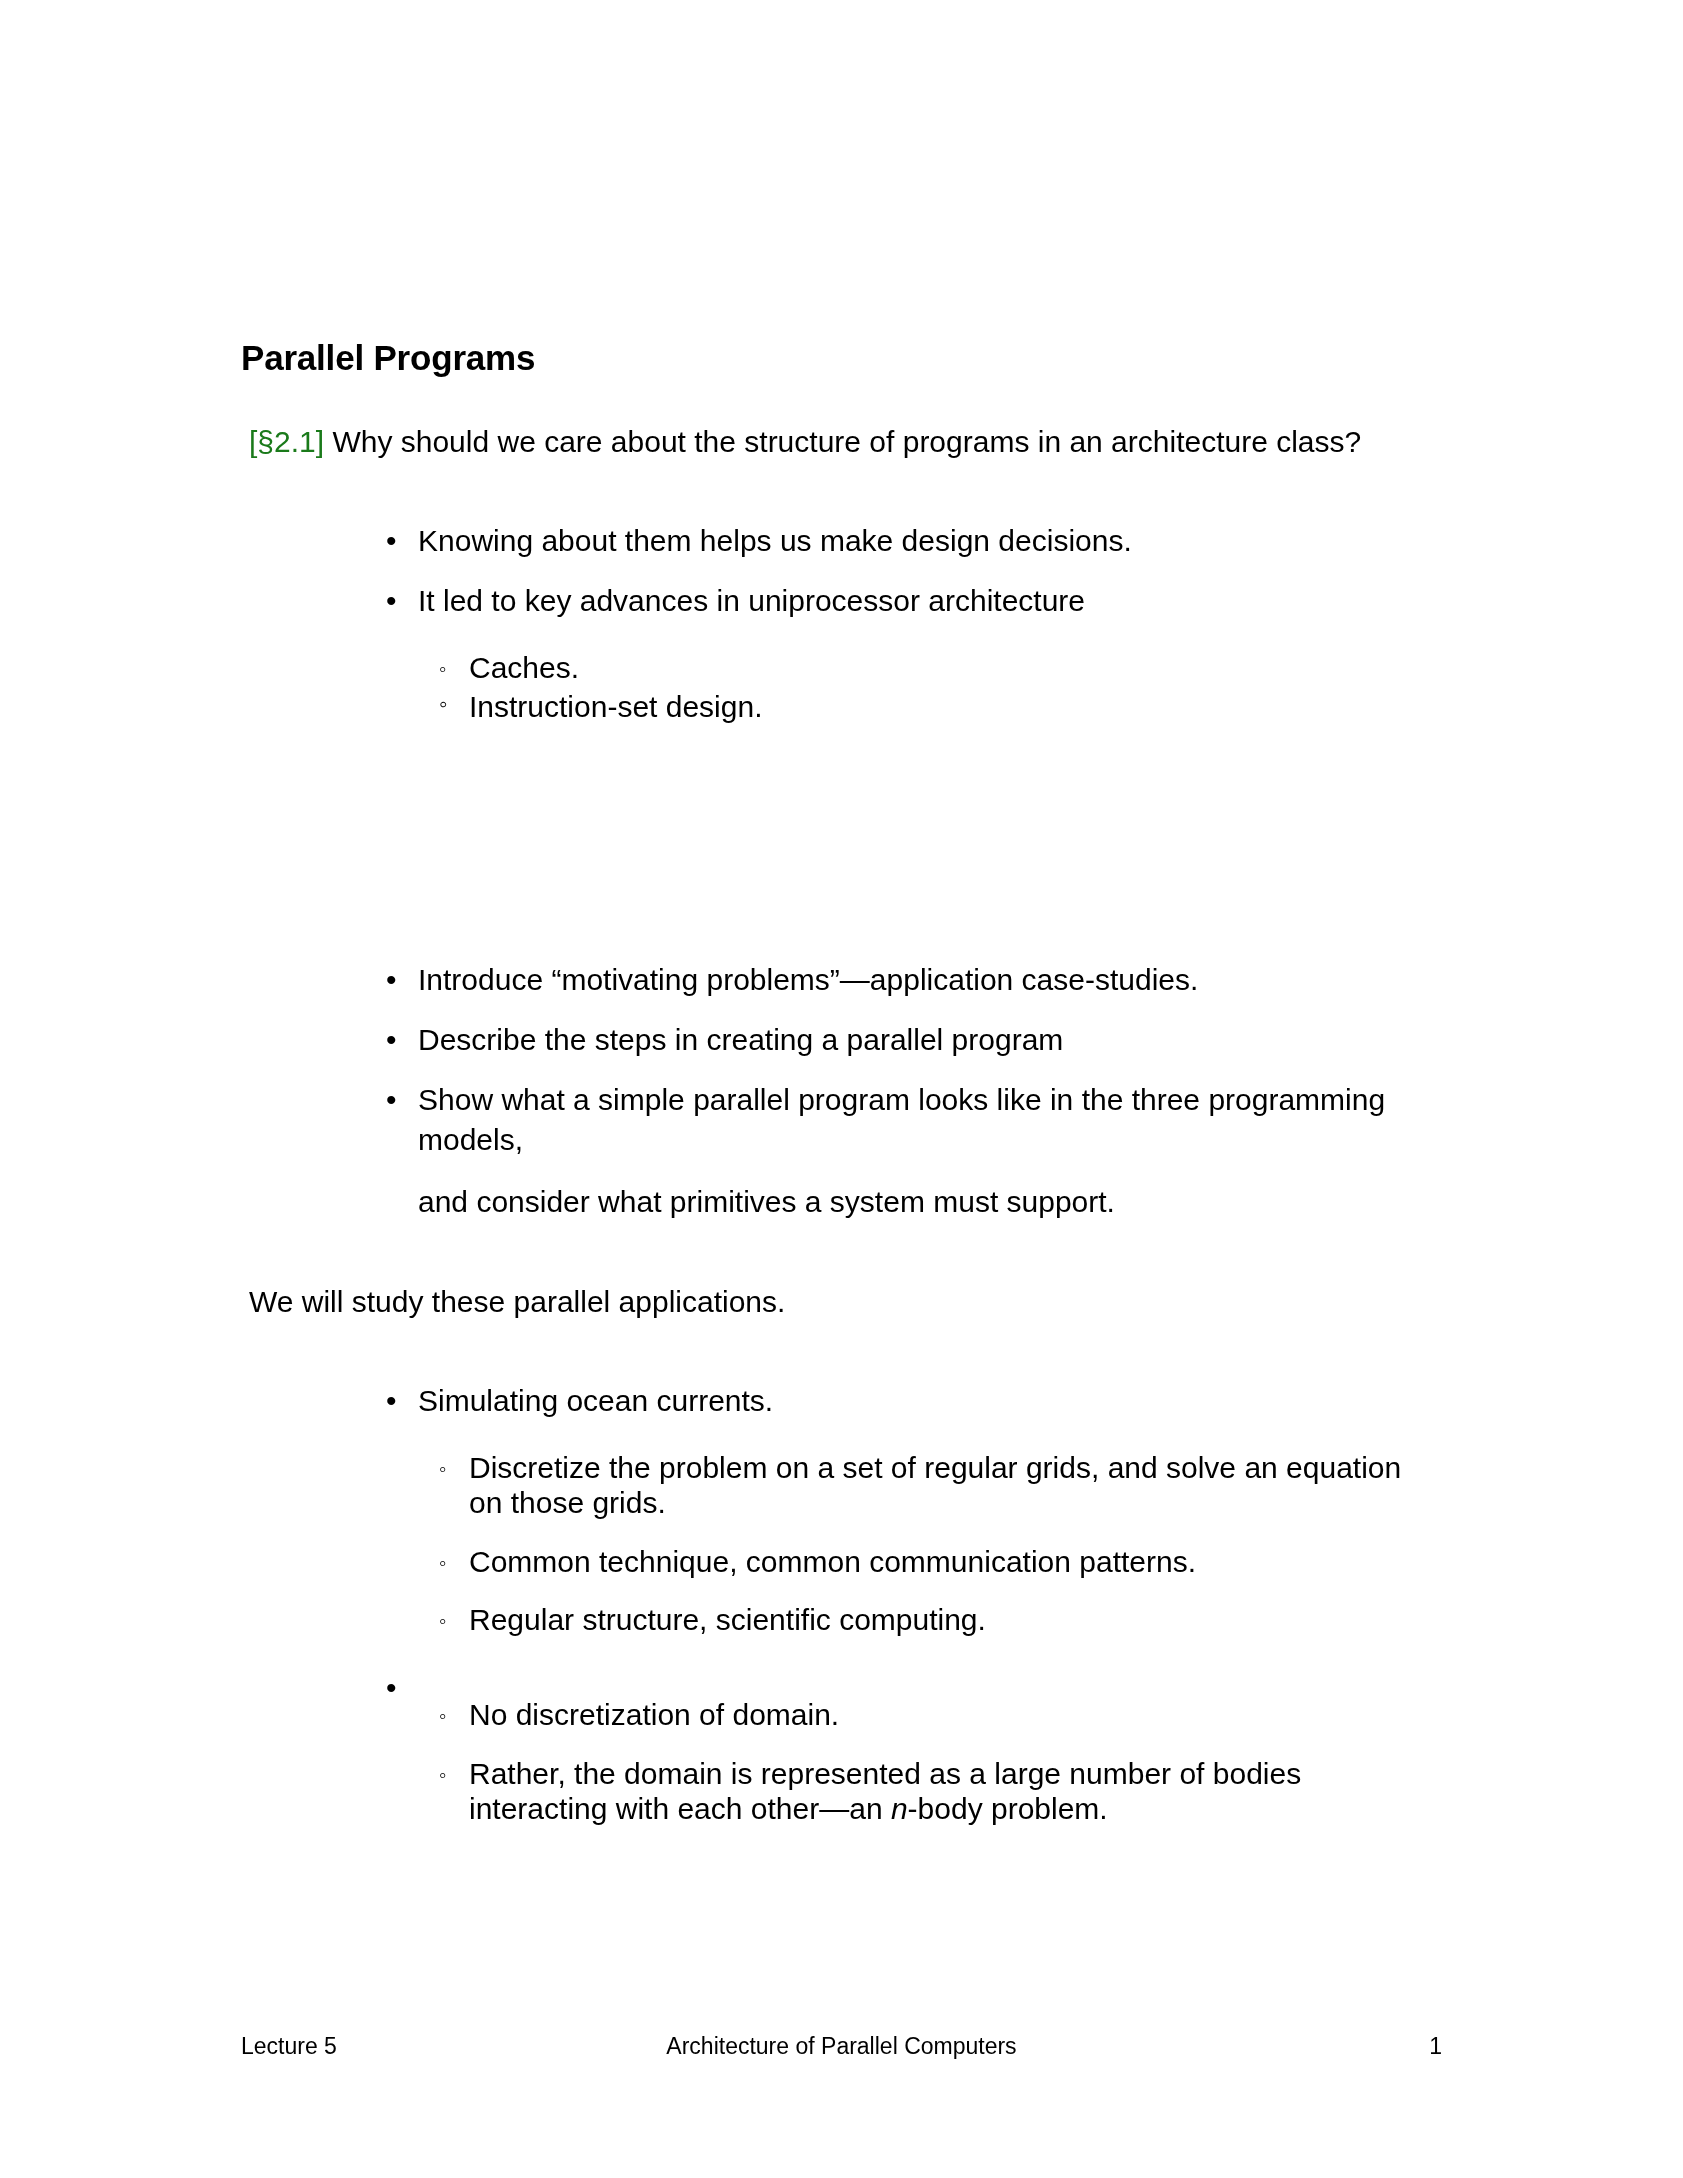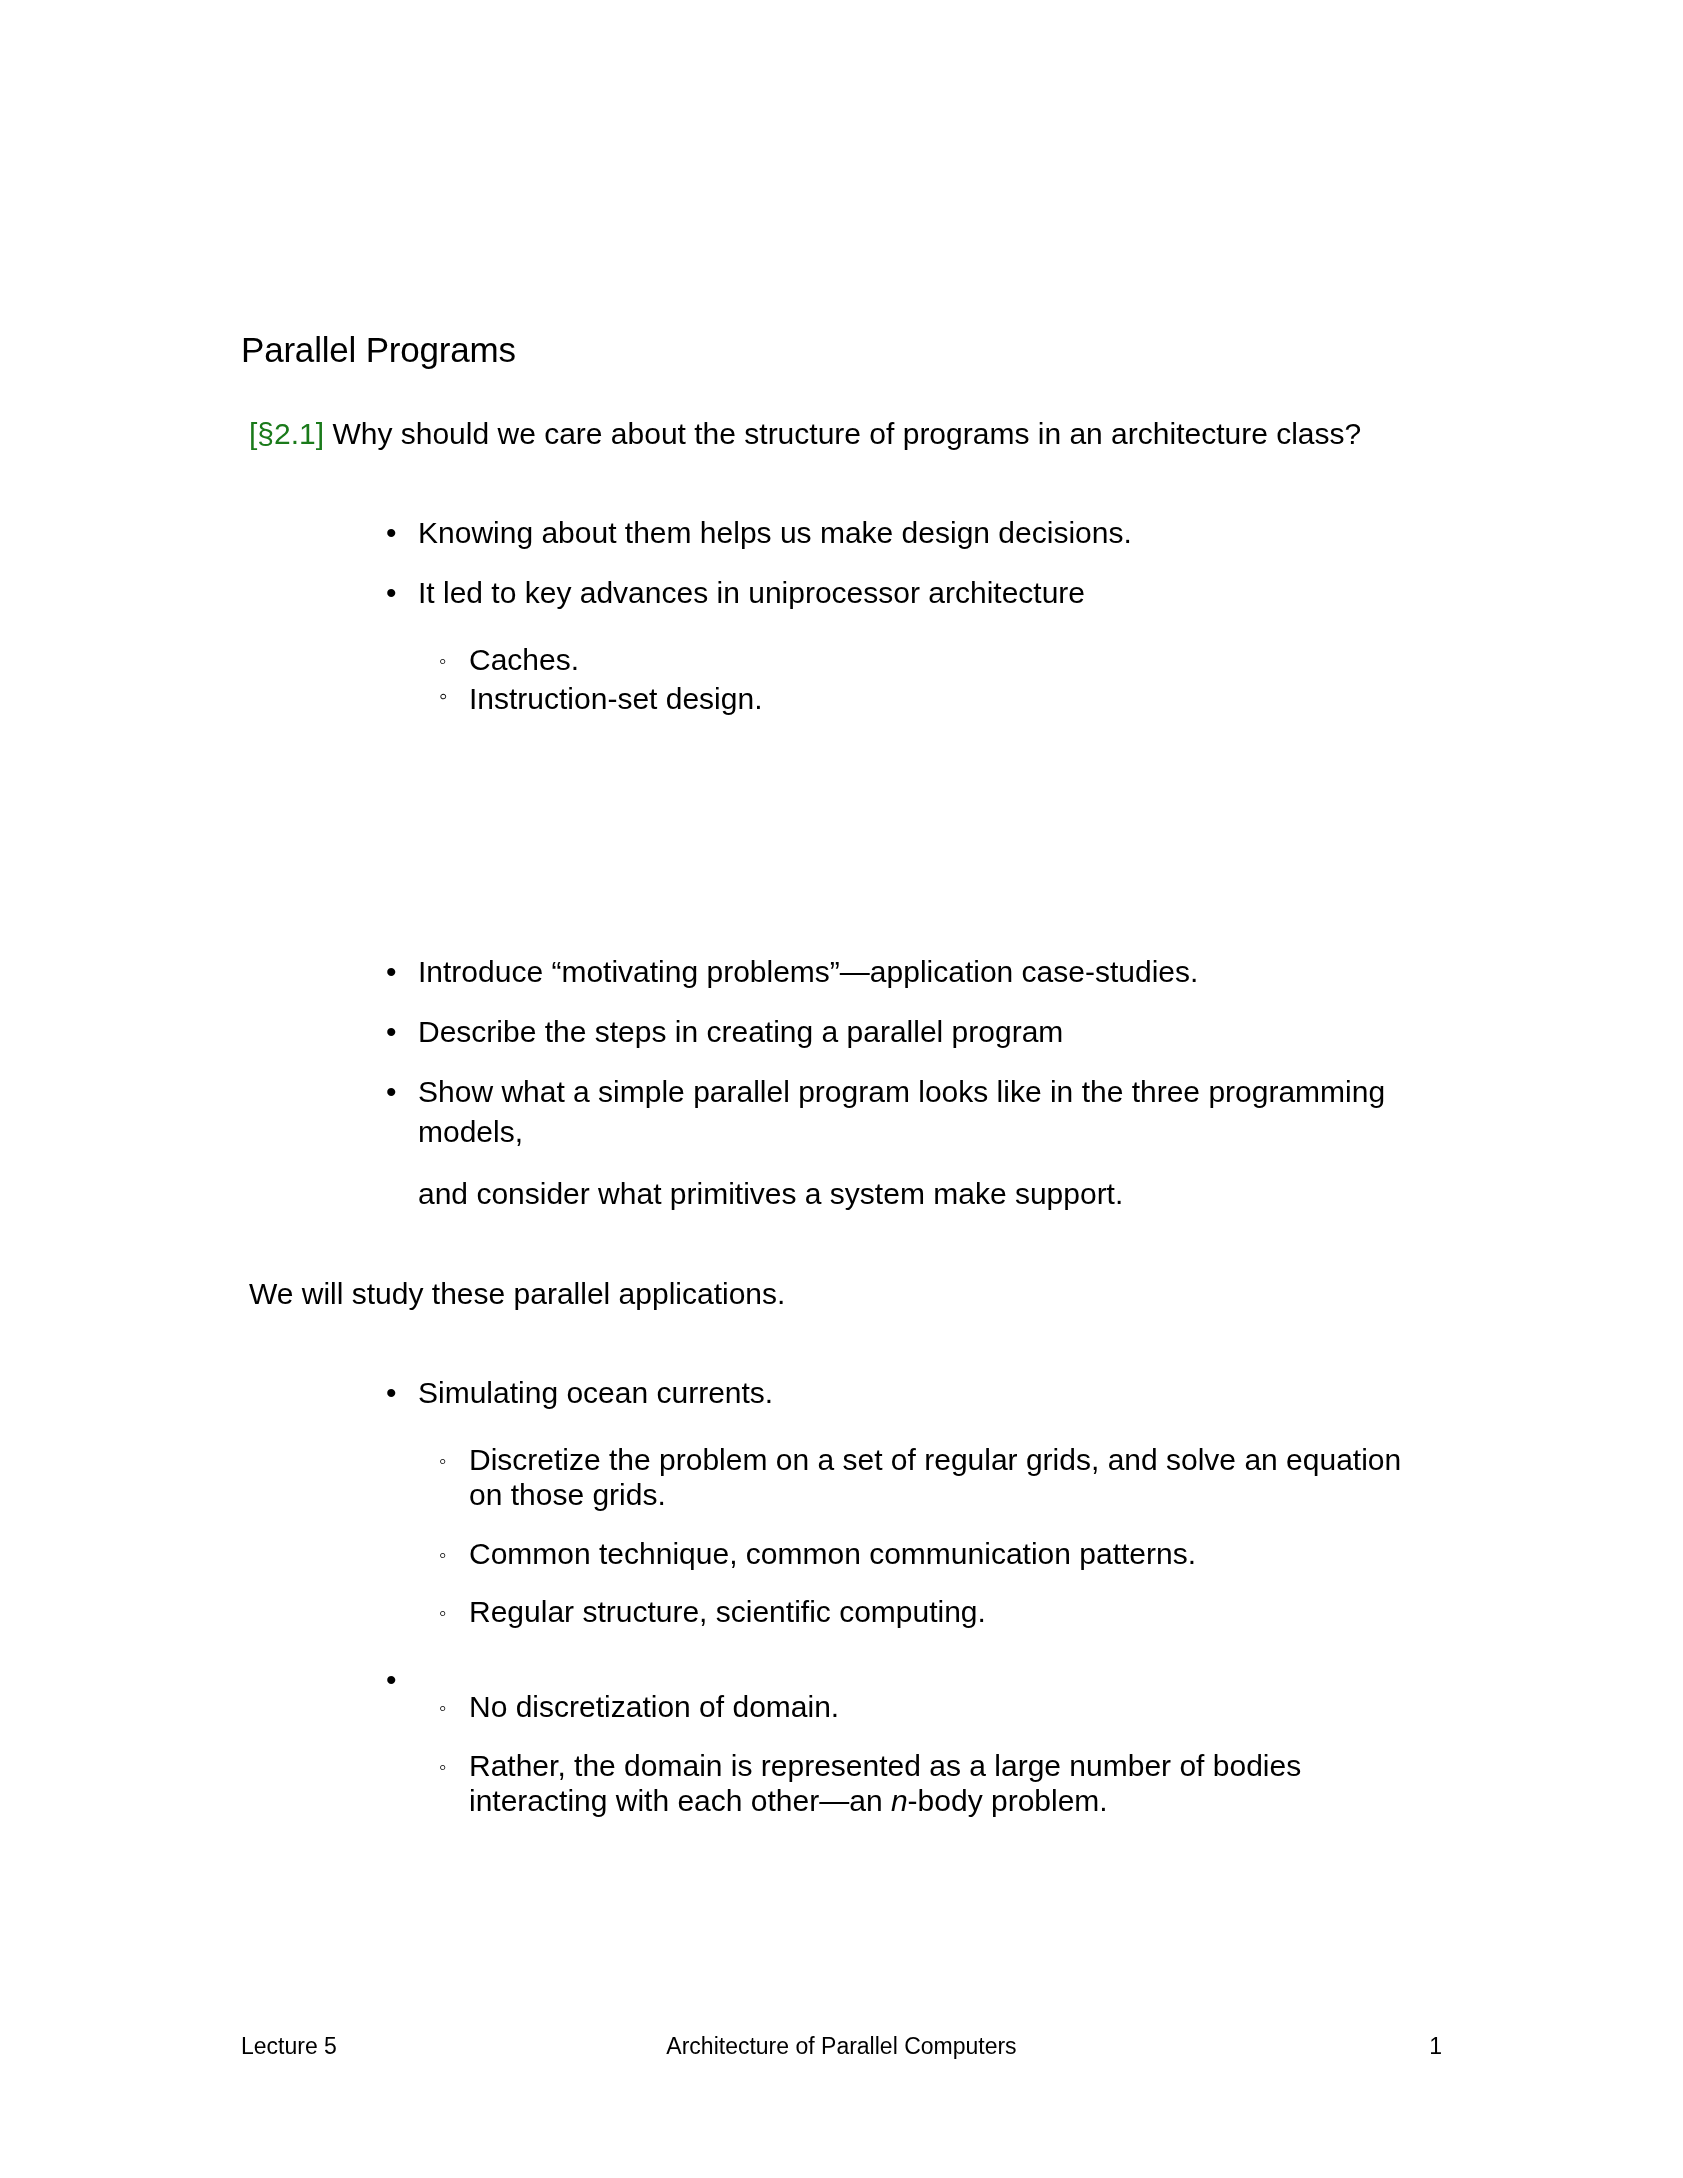--- a/index.html
+++ b/index.html
@@ -24,24 +24,24 @@
   .content {
     position: absolute;
     left: 241px;
     top: 327px;
     width: 1178px;
   }
 
   
   .slide-title {
     font-size: 35px;
-    font-weight: normal;
+    font-weight: bold;
     letter-spacing: -0.2px;
     line-height: 1.1;
-    margin: 4px 0 44px 0;
+    margin: 12px 0 44px 0;
   }
 
   
   .para {
     font-size: 30px;
     line-height: 1.34;
     margin: 8px;
     white-space: pre-wrap;
   }
 
@@ -202,21 +202,21 @@
         <span class="marker-dot">•</span>
         <span>Introduce “motivating problems”—application case-studies.</span>
       </li>
       <li class="bullet-l1">
         <span class="marker-dot">•</span>
         <span>Describe the steps in creating a parallel program</span>
       </li>
       <li class="bullet-l1">
         <span class="marker-dot">•</span>
         <span>Show what a simple parallel program looks like in the three programming models,</span>
-        <span class="indent-line">and consider what primitives a system make support.</span>
+        <span class="indent-line">and consider what primitives a system must support.</span>
       </li>
     </ul>
 
     <div class="gap-md"></div>
 
     <p class="para">We will study these parallel applications.</p>
 
     <div class="gap-md"></div>
 
     <ul class="bullets-l1">

